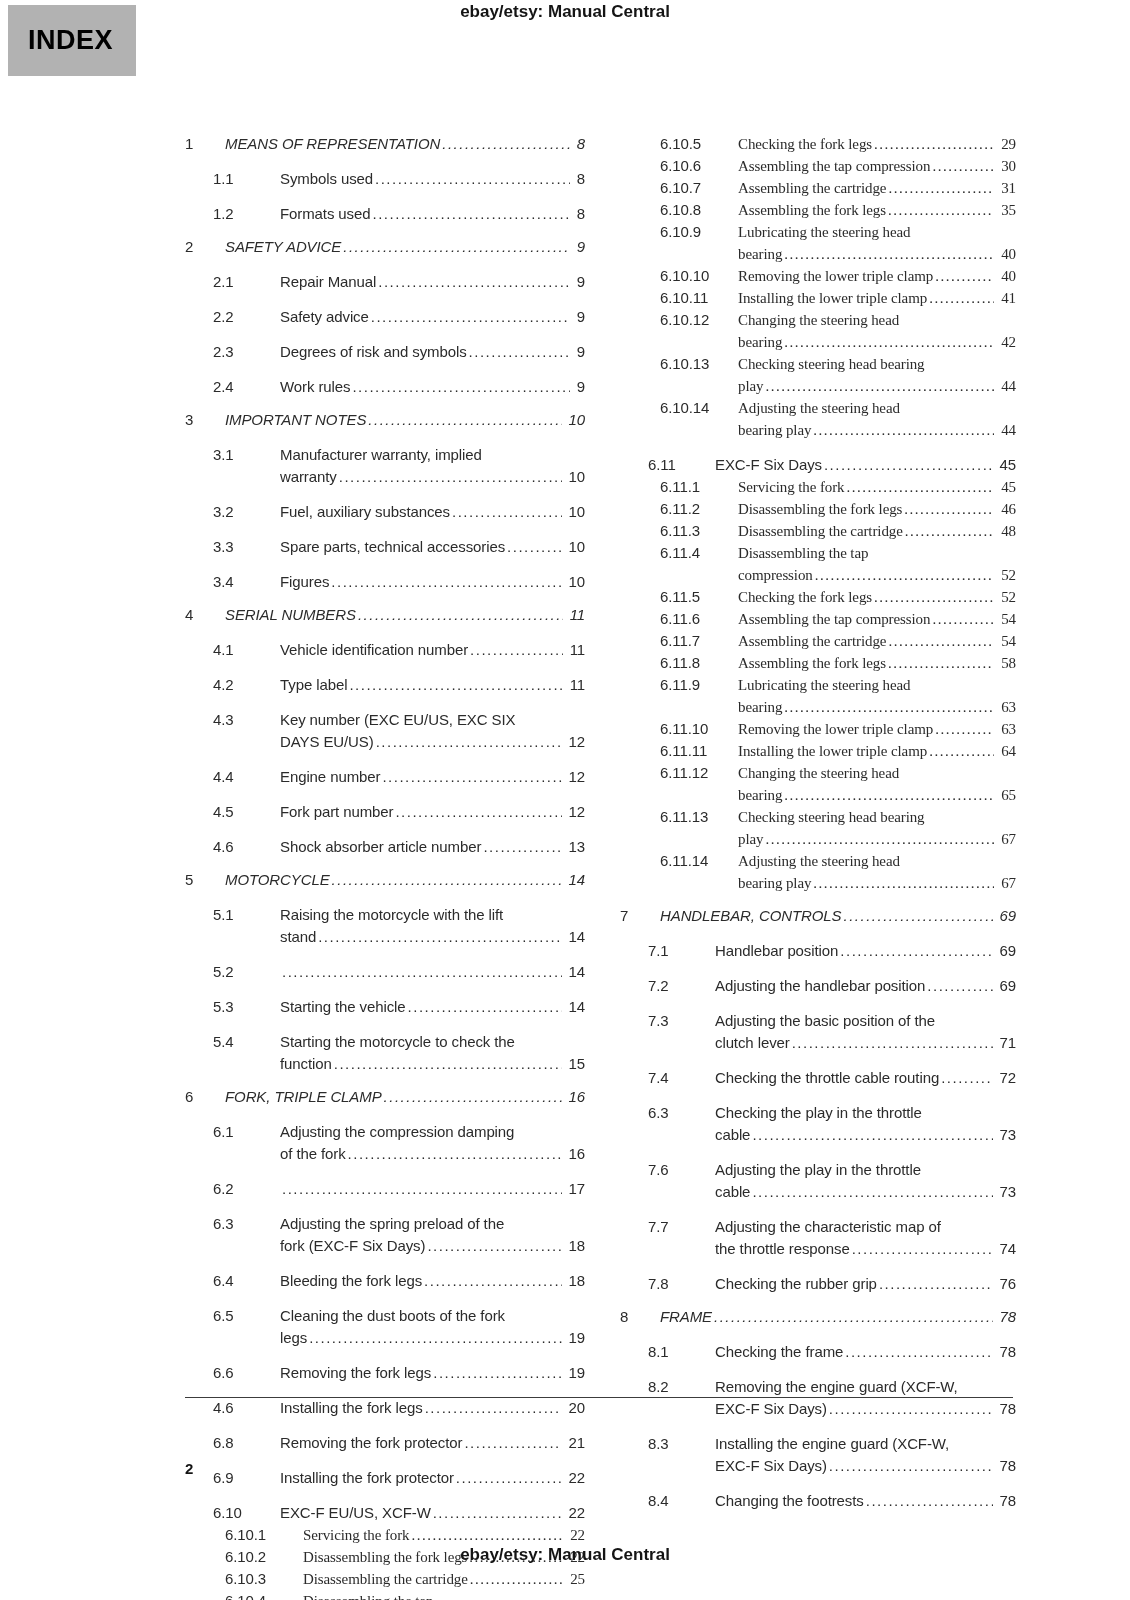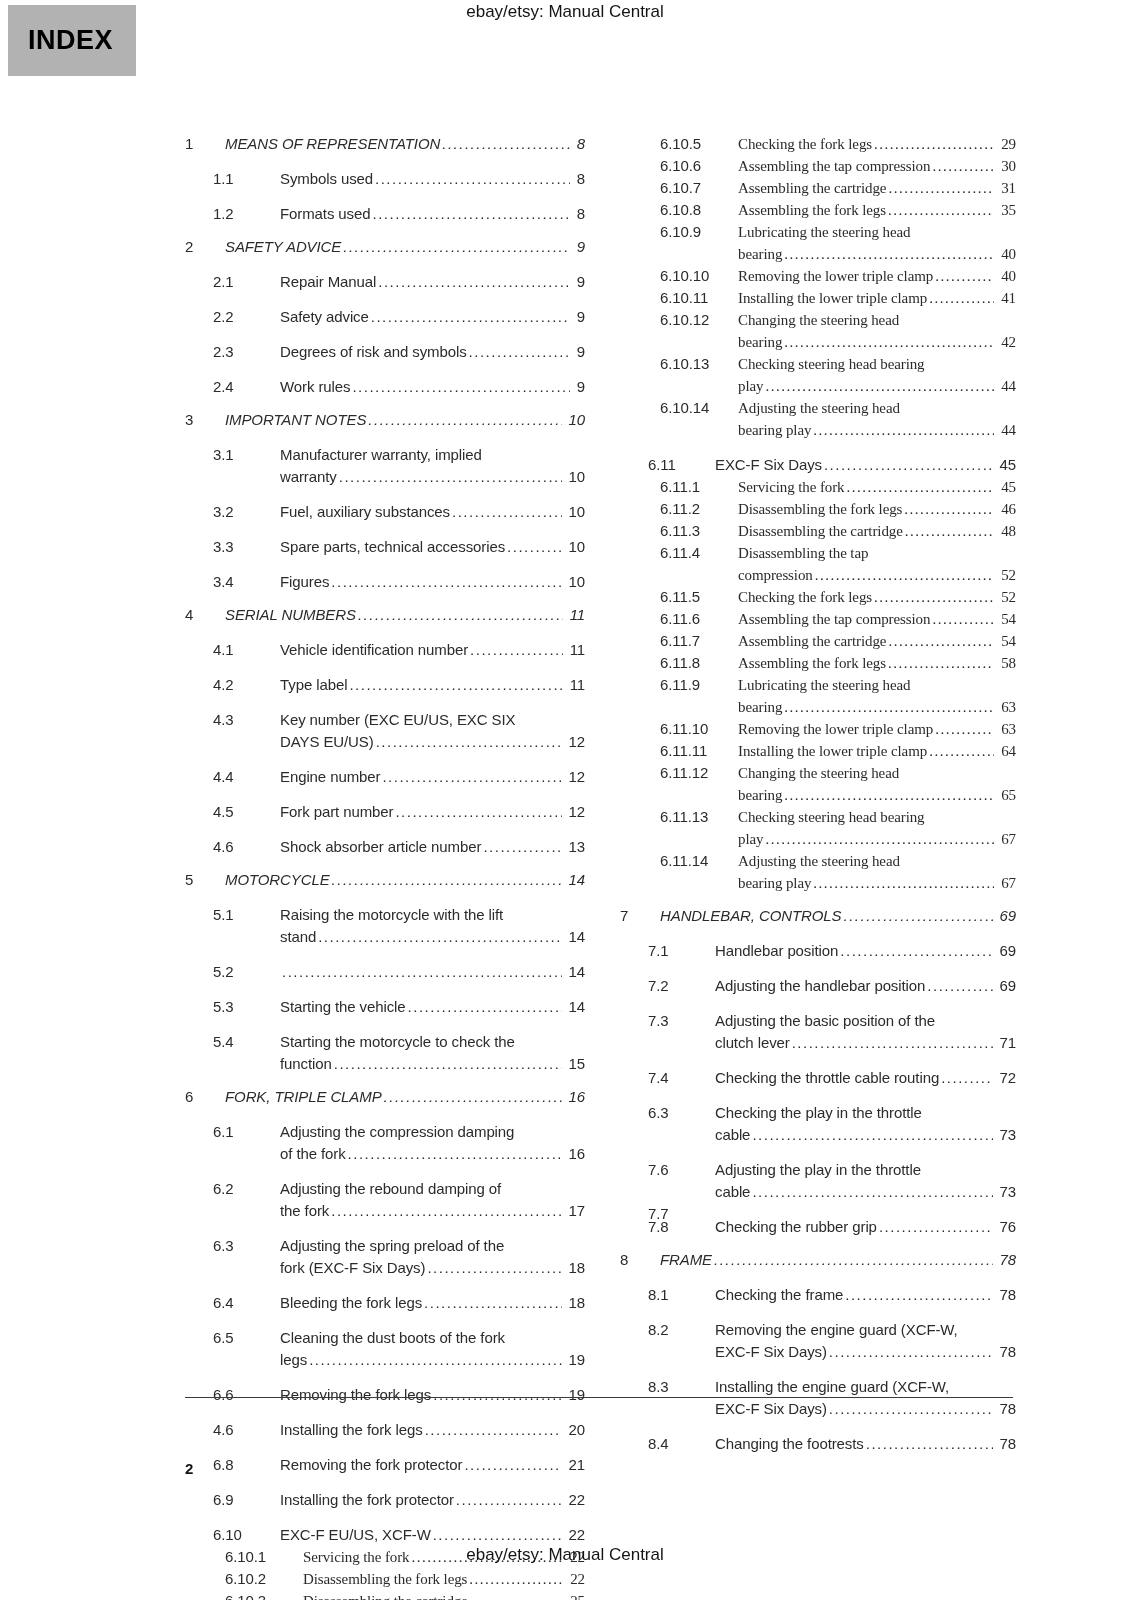--- a/index.html
+++ b/index.html
@@ -6,21 +6,21 @@
   html, body { background: #ffffff; }
   body {
     width: 1130px; height: 1600px;
     position: relative;
     overflow: hidden;
     font-family: "Liberation Sans", sans-serif;
     color: #2b2b2b;
   }
   .center-line {
     position: absolute; left: 0; width: 100%;
-    text-align: center; font-size: 17px; color: #141414;
+    text-align: center; font-size: 17px; color: #141414; font-weight: bold;
   }
   #header-title { top: 2px; }
   #footer-title { top: 1545px; }
   #index-box {
     position: absolute; left: 8px; top: 5px;
     width: 128px; height: 71px;
     background: #b2b2b2;
     display: flex; align-items: center;
     padding-left: 20px;
     font-size: 27px; font-weight: bold; color: #000;
@@ -183,22 +183,21 @@
       <span class="num">6</span>
       <span class="body"><span class="title">FORK, TRIPLE CLAMP</span><span class="dots"></span><span class="pg">16</span></span>
     </div>
     <div class="row lv2">
       <span class="num">6.1</span>
       <span class="body"><span class="title">Adjusting the compression damping
 of the fork</span><span class="dots"></span><span class="pg">16</span></span>
     </div>
     <div class="row lv2">
       <span class="num">6.2</span>
-      <span class="body"><span class="title">Adjusting the rebound damping of
-the fork</span><span class="dots"></span><span class="pg">17</span></span>
+      <span class="body"><span class="dots"></span><span class="pg">17</span></span>
     </div>
     <div class="row lv2">
       <span class="num">6.3</span>
       <span class="body"><span class="title">Adjusting the spring preload of the
 fork (EXC-F Six Days)</span><span class="dots"></span><span class="pg">18</span></span>
     </div>
     <div class="row lv2">
       <span class="num">6.4</span>
       <span class="body"><span class="title">Bleeding the fork legs</span><span class="dots"></span><span class="pg">18</span></span>
     </div>
@@ -381,20 +380,22 @@
       <span class="body"><span class="title">Checking the play in the throttle
 cable</span><span class="dots"></span><span class="pg">73</span></span>
     </div>
     <div class="row lv2">
       <span class="num">7.6</span>
       <span class="body"><span class="title">Adjusting the play in the throttle
 cable</span><span class="dots"></span><span class="pg">73</span></span>
     </div>
     <div class="row lv2">
       <span class="num">7.7</span>
+      <span class="body"><span class="title">Adjusting the characteristic map of
+the throttle response</span><span class="dots"></span><span class="pg">74</span></span>
     </div>
     <div class="row lv2">
       <span class="num">7.8</span>
       <span class="body"><span class="title">Checking the rubber grip</span><span class="dots"></span><span class="pg">76</span></span>
     </div>
     <div class="row lv1">
       <span class="num">8</span>
       <span class="body"><span class="title">FRAME</span><span class="dots"></span><span class="pg">78</span></span>
     </div>
     <div class="row lv2">

